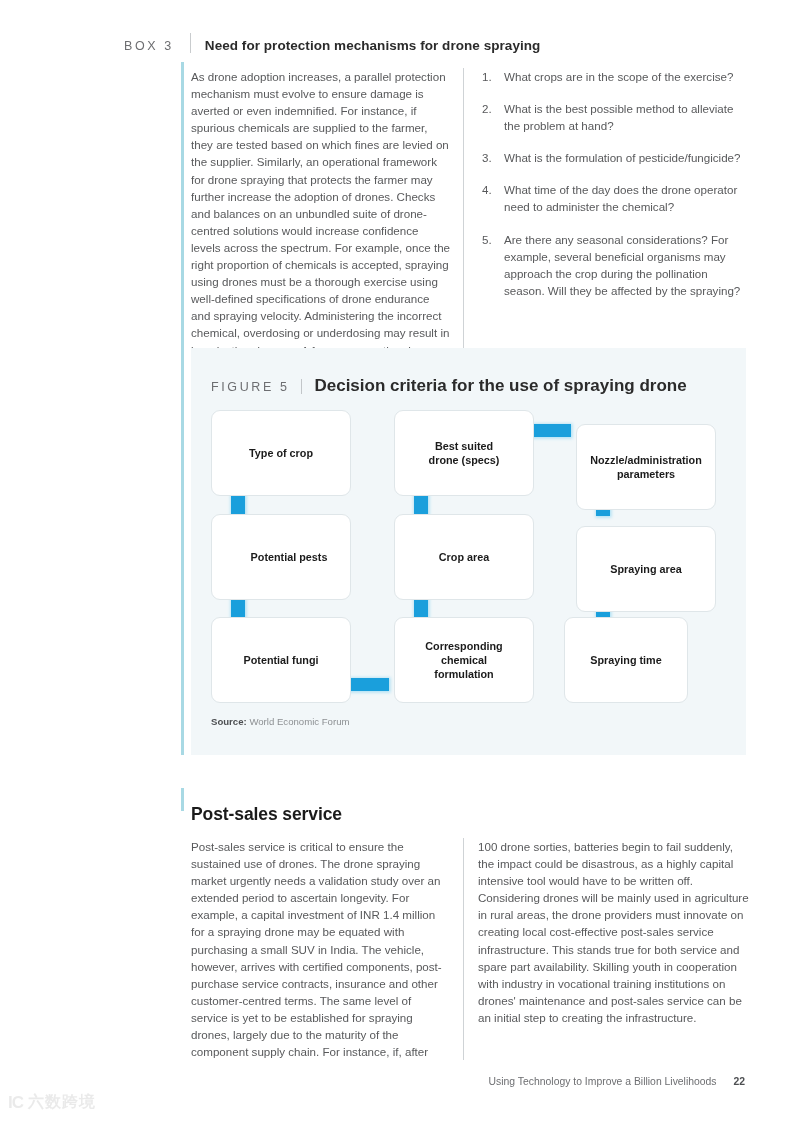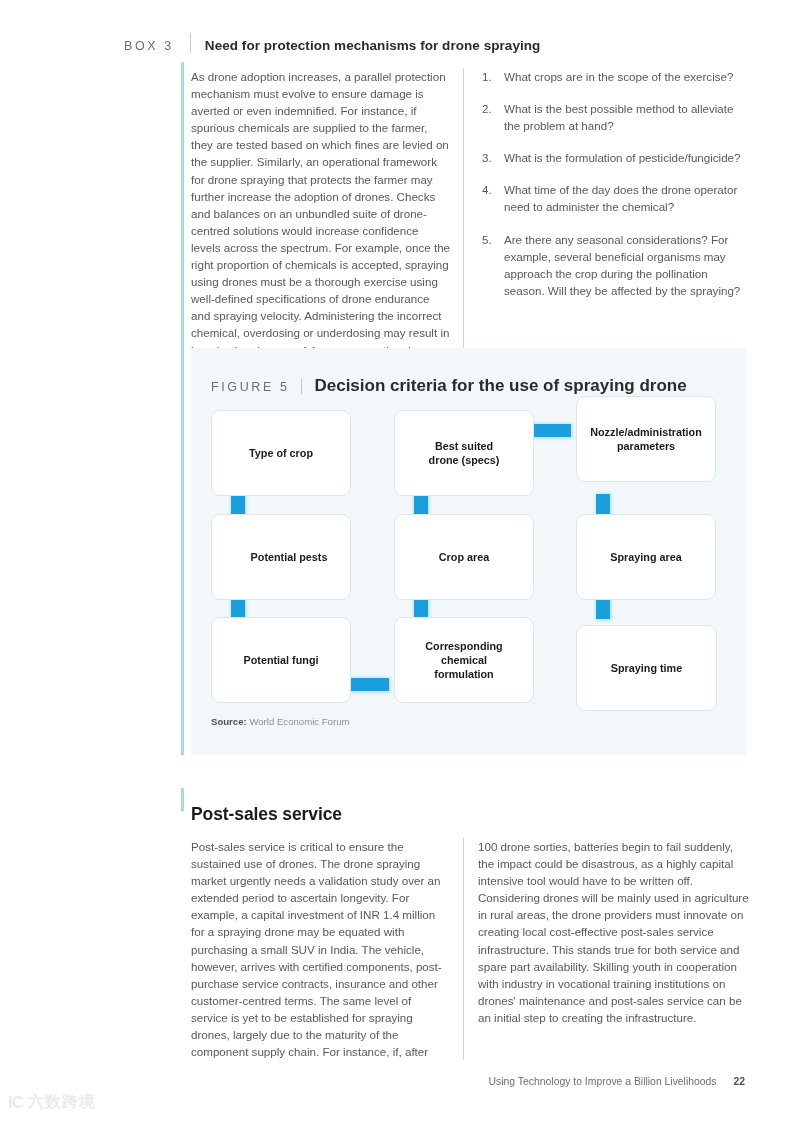--- a/index.html
+++ b/index.html
@@ -306,43 +306,43 @@
     <div class="conn" style="left:330px; top:76px;  width:50px; height:13px;"></div>
     <div class="conn" style="left:148px; top:330px; width:50px; height:13px;"></div>
 
     <div class="node" style="left:20px;  top:62px;  width:140px; height:86px;">
       <span>Type of crop</span>
     </div>
     <div class="node" style="left:203px; top:62px;  width:140px; height:86px;">
       <span style="white-space:pre-line">Best suited
 drone (specs)</span>
     </div>
-    <div class="node" style="left:385px; top:48px;  width:140px; height:86px;">
+    <div class="node" style="left:385px; top:76px;  width:140px; height:86px;">
       <span style="white-space:pre-line">Nozzle/administration
 parameters</span>
     </div>
 
     <div class="node" style="left:20px;  top:166px; width:140px; height:86px;padding-left:24px;">
       <span>Potential pests</span>
     </div>
     <div class="node" style="left:203px; top:166px; width:140px; height:86px;">
       <span>Crop area</span>
     </div>
-    <div class="node" style="left:385px; top:166px; width:140px; height:86px;">
+    <div class="node" style="left:385px; top:178px; width:140px; height:86px;">
       <span>Spraying area</span>
     </div>
 
     <div class="node" style="left:20px;  top:269px; width:140px; height:86px;">
       <span>Potential fungi</span>
     </div>
     <div class="node" style="left:203px; top:269px; width:140px; height:86px;">
       <span style="white-space:pre-line">Corresponding chemical
 formulation</span>
     </div>
-    <div class="node" style="left:385px; top:269px; width:141px; height:86px;margin-top:8px;">
+    <div class="node" style="left:373px; top:269px; width:124px; height:86px;">
       <span>Spraying time</span>
     </div>
   </div>
 
   <div class="src">
     <b>Source:</b>
     <span>World Economic Forum</span>
   </div>
 </div>
 

